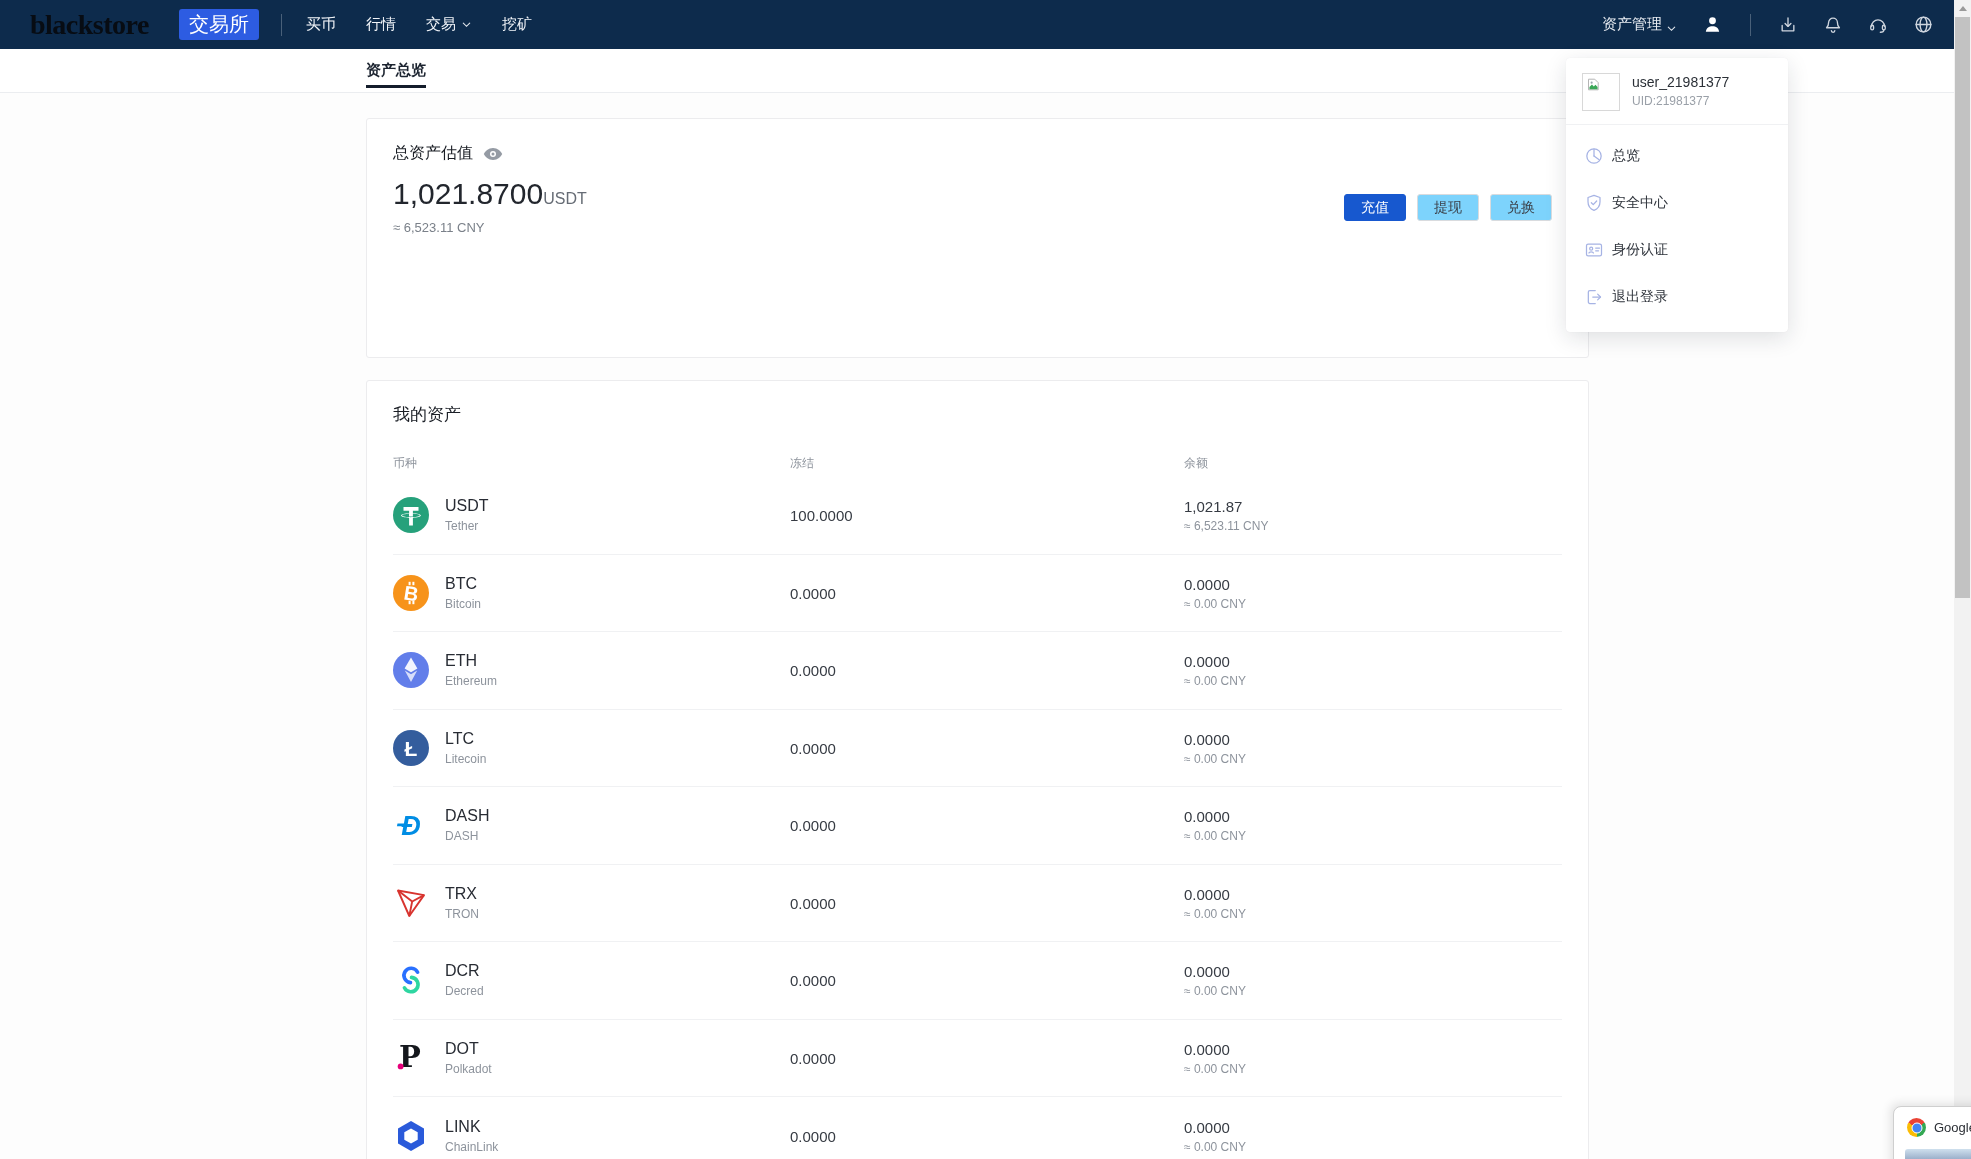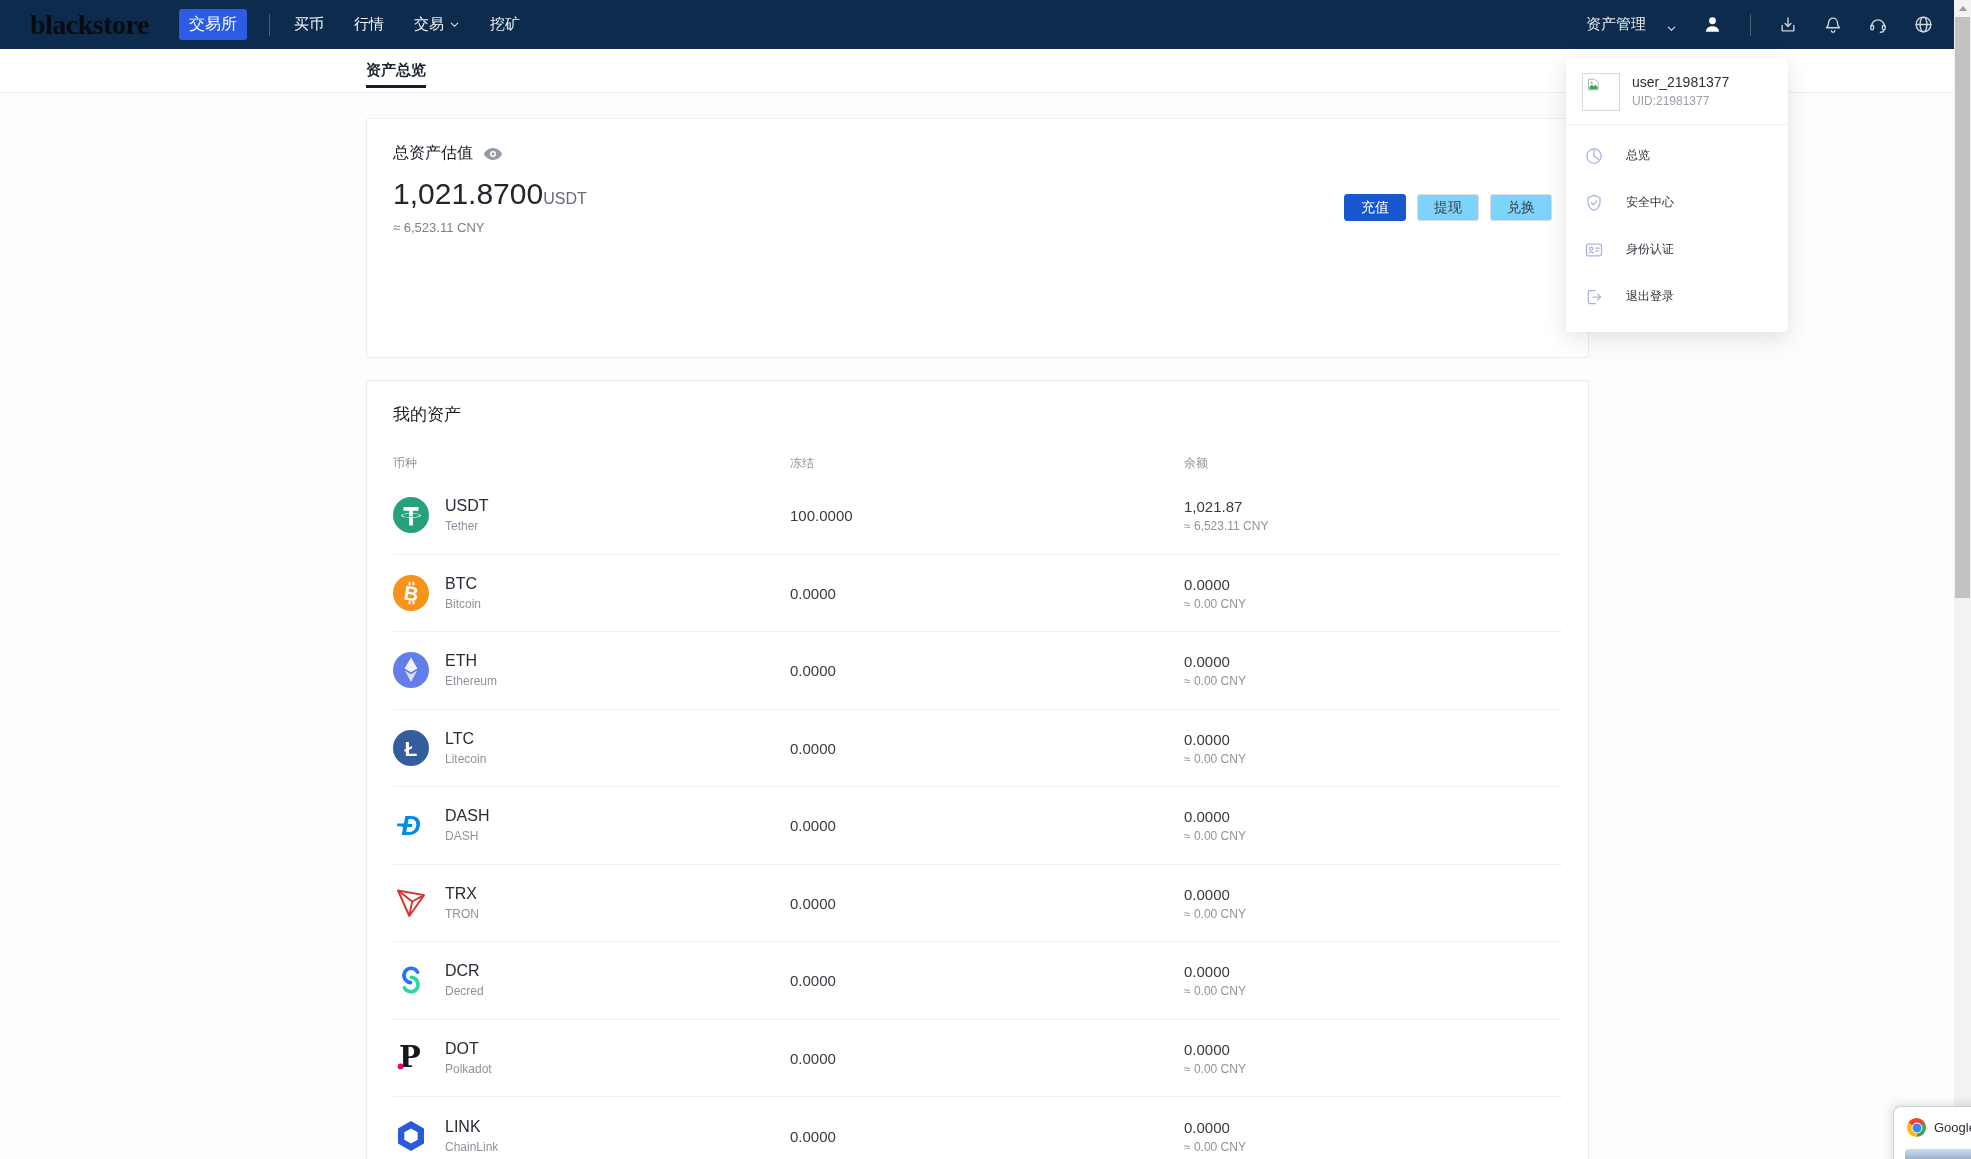--- a/index.html
+++ b/index.html
@@ -15,31 +15,31 @@
   .navbar {
     position: absolute; left: 0; top: 0; width: 1954px; height: 49px;
     background: #0d2b4c; display: flex; align-items: center;
   }
   .logo {
     margin-left: 30px; font-size: 28px; font-weight: 700;
     color: #070c13; letter-spacing: -0.5px; cursor: pointer; font-family: Liberation Serif, serif;
   }
   .exchange-btn {
     margin-left: 30px; height: 31px; padding: 0 10px; border-radius: 3px;
-    background: #2d5ce2; color: #fff; font-size: 16px;
+    background: #2d5ce2; color: #fff; font-size: 20px;
     display: flex; align-items: center; cursor: pointer;
   }
   .nav-divider { width: 1px; height: 22px; background: rgba(255,255,255,.25); margin: 0 24px 0 22px; }
   .nav-links { display: flex; align-items: center; gap: 30px; }
   .nav-links > span {
     color: #f2f5f9; font-size: 15px; cursor: pointer;
     display: inline-flex; align-items: center; gap: 5px;
   }
   .nav-right { margin-left: auto; display: flex; align-items: center; gap: 25px; margin-right: 20px; }
-  .asset-mgmt { color: #e9edf3; font-size: 15px; display: inline-flex; align-items: flex-end; gap: 20px; cursor: pointer; }
+  .asset-mgmt { color: #e9edf3; font-size: 15px; display: inline-flex; align-items: flex-end; gap: 4px; cursor: pointer; }
   .nav-icon { display: inline-flex; align-items: center; justify-content: center; cursor: pointer; }
   .nav-right .nav-divider { margin: 0 2px; }
 
   
   .tabbar {
     position: absolute; left: 0; top: 49px; width: 1954px; height: 44px;
     background: #fff; border-bottom: 1px solid #ebedf0;
   }
   .tab {
     position: absolute; left: 366px; top: 0; height: 100%;
@@ -112,22 +112,22 @@
   }
   .dd-header { display: flex; gap: 12px; padding: 15px 16px 13px; border-bottom: 1px solid #f0f1f3; }
   .dd-avatar {
     width: 38px; height: 38px; border: 1px solid #d8d8d8; background: #fff;
     display: flex; align-items: flex-start; justify-content: flex-start; padding: 3px;
   }
   .dd-username { font-size: 14px; color: #2b3037; margin-top: 1px; }
   .dd-uid { font-size: 12px; color: #9aa0a8; margin-top: 4px; }
   .dd-menu { padding-top: 7px; }
   .dd-item {
-    height: 47px; padding: 0 18px; display: flex; align-items: center; gap: 22px;
-    font-size: 12px; color: #2e333b; cursor: pointer;
+    height: 47px; padding: 0 18px; display: flex; align-items: center; gap: 8px;
+    font-size: 14px; color: #2e333b; cursor: pointer;
   }
   .dd-item .mi { display: inline-flex; width: 20px; height: 20px; }
 
   
   .scrollbar {
     position: absolute; right: 0; top: 0; width: 17px; height: 1159px;
     background: #f2f2f2; z-index: 40;
   }
   .scroll-up {
     height: 17px; display: flex; align-items: center; justify-content: center; cursor: pointer;

